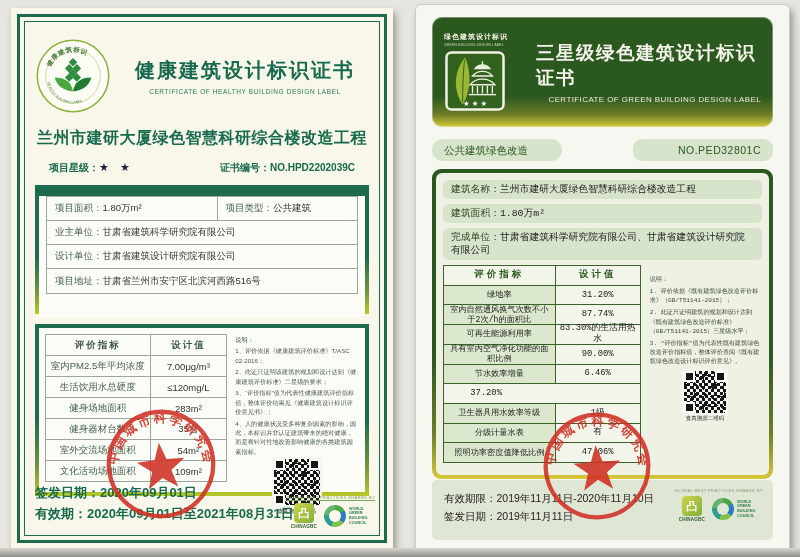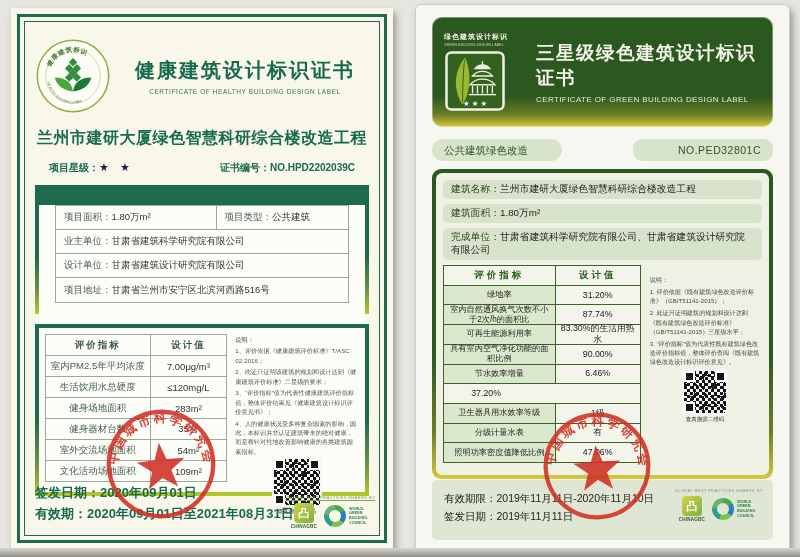--- a/index.html
+++ b/index.html
@@ -26,21 +26,21 @@
   .lsub{font-size:6.5px;color:#2a7a58;letter-spacing:.6px;margin-top:4px;}
 
   .lproject{margin-top:14px;text-align:center;font-size:16px;font-weight:bold;color:#176a4e;letter-spacing:.5px;}
   .lmeta{display:flex;justify-content:space-between;margin:12px 14px 0 14px;font-size:10px;font-weight:bold;color:#176a4e;}
   .lstars{color:#1d2440;letter-spacing:4px;font-size:11px;}
   .lmeta .certno{color:#176a4e;}
 
   .gbox{background:linear-gradient(180deg,#1d6a4e 0%,#1d6a4e 55%,#6f9340 82%,#b7c929 100%);padding:4px;margin-top:10px;}
   .gbox-in{background:#fdfdf8;width:100%;height:100%;}
 
-  .itbl{margin:16px;border:1px solid #9aa89e;font-size:9.5px;color:#44604f;}
+  .itbl{margin:7px;border:1px solid #9aa89e;font-size:9.5px;color:#44604f;}
   .itbl-row{display:flex;border-bottom:1px solid #9aa89e;min-height:24px;align-items:center;}
   .itbl-row:last-child{border-bottom:none;}
   .itbl-cell{padding:4px 8px;}
   .itbl-split{border-right:1px solid #9aa89e;width:55%;align-self:stretch;display:flex;align-items:center;}
   .val{color:#333;}
 
   .ebox{display:flex;height:160px;}
   .etbl{width:57%;border-right:1px solid #9aa89e;display:flex;flex-direction:column;font-size:9.5px;color:#44604f;margin:6px 0 6px 6px;border:1px solid #9aa89e;}
   .erow{display:flex;flex:1;border-bottom:1px solid #9aa89e;}
   .erow:last-child{border-bottom:none;}
@@ -83,29 +83,29 @@
   .rheader{position:absolute;left:16px;top:12px;right:16px;height:110px;border-radius:10px;
       background:linear-gradient(180deg,#2b581f 0%,#2b581f 72%,#687a25 88%,#d6c83a 100%);
       box-shadow:inset 0 0 0 1px rgba(255,255,255,.35);
       display:flex;align-items:center;padding:8px 12px;}
   .rlogo-block{width:86px;flex:0 0 86px;display:flex;flex-direction:column;align-items:flex-start;}
   .rlogo-label{font-size:7px;font-weight:bold;color:#f5f3e6;letter-spacing:1px;}
   .rlogo-sublabel{font-size:3.4px;color:#d9d9c3;margin:1px 0 3px 0;letter-spacing:.2px;}
   .rlogo-block svg{width:62px;height:62px;}
   .rhead-text{flex:1;padding-left:6px;}
   .rtitle{font-size:18.5px;font-weight:bold;color:#f4f3ea;letter-spacing:1.5px;}
-  .rsub{font-size:8px;color:#e9e8d8;margin-top:5px;letter-spacing:.4px;}
+  .rsub{font-size:8px;color:#e9e8d8;margin-top:5px;letter-spacing:.4px;text-align:right;}
 
   .badge{position:absolute;top:134px;height:22px;background:#d7e3cb;border-radius:9px;color:#2b581f;font-size:10.5px;line-height:22px;padding:0 12px;}
   .badge.bl{left:16px;min-width:130px;border-radius:11px;}
   .badge.br{right:16px;min-width:140px;text-align:right;letter-spacing:.5px;}
 
   .rmain{position:absolute;left:16px;right:16px;top:164px;height:310px;border-radius:9px;padding:4px;
       background:linear-gradient(180deg,#2b581f 0%,#2b581f 60%,#6d7f26 85%,#d6c83a 100%);}
-  .rmain-in{background:#eef1e3;border-radius:6px;width:100%;height:100%;padding:7px;}
+  .rmain-in{background:#eef1e3;border-radius:6px;width:100%;height:100%;padding:7px;font-family:Liberation Mono, monospace;}
   .irow{background:#d7e3cb;border-radius:5px;padding:3px 8px;font-size:9.8px;color:#222;margin-bottom:5px;min-height:18px;}
   .irow .lab2{color:#30411f;}
 
   .reval{display:flex;margin-top:2px;height:198px;}
   .rtbl{width:62%;display:flex;flex-direction:column;border:1px solid #3a6328;background:#f3f5ea;}
   .rrow{display:flex;flex:1;border-bottom:1px solid #3a6328;min-height:16px;}
   .rrow:last-child{border-bottom:none;}
   .rcell{display:flex;align-items:center;justify-content:center;text-align:center;padding:1px 4px;font-size:8.2px;color:#222;line-height:1.25;}
   .rcell.lab{width:57%;background:#dce8cd;border-right:1px solid #3a6328;}
   .rcell.v{width:43%;font-size:8.8px;}

